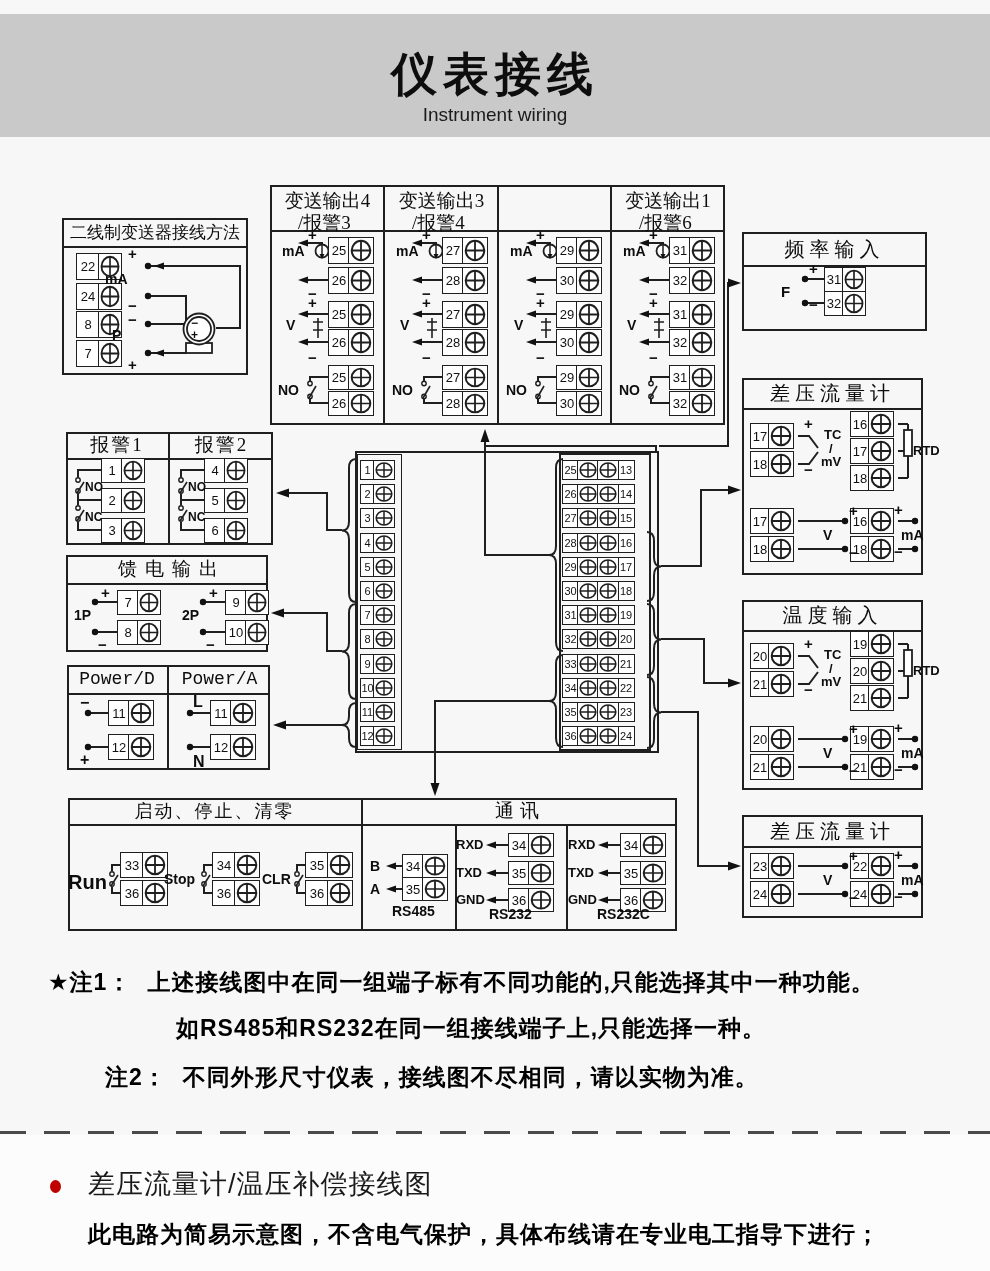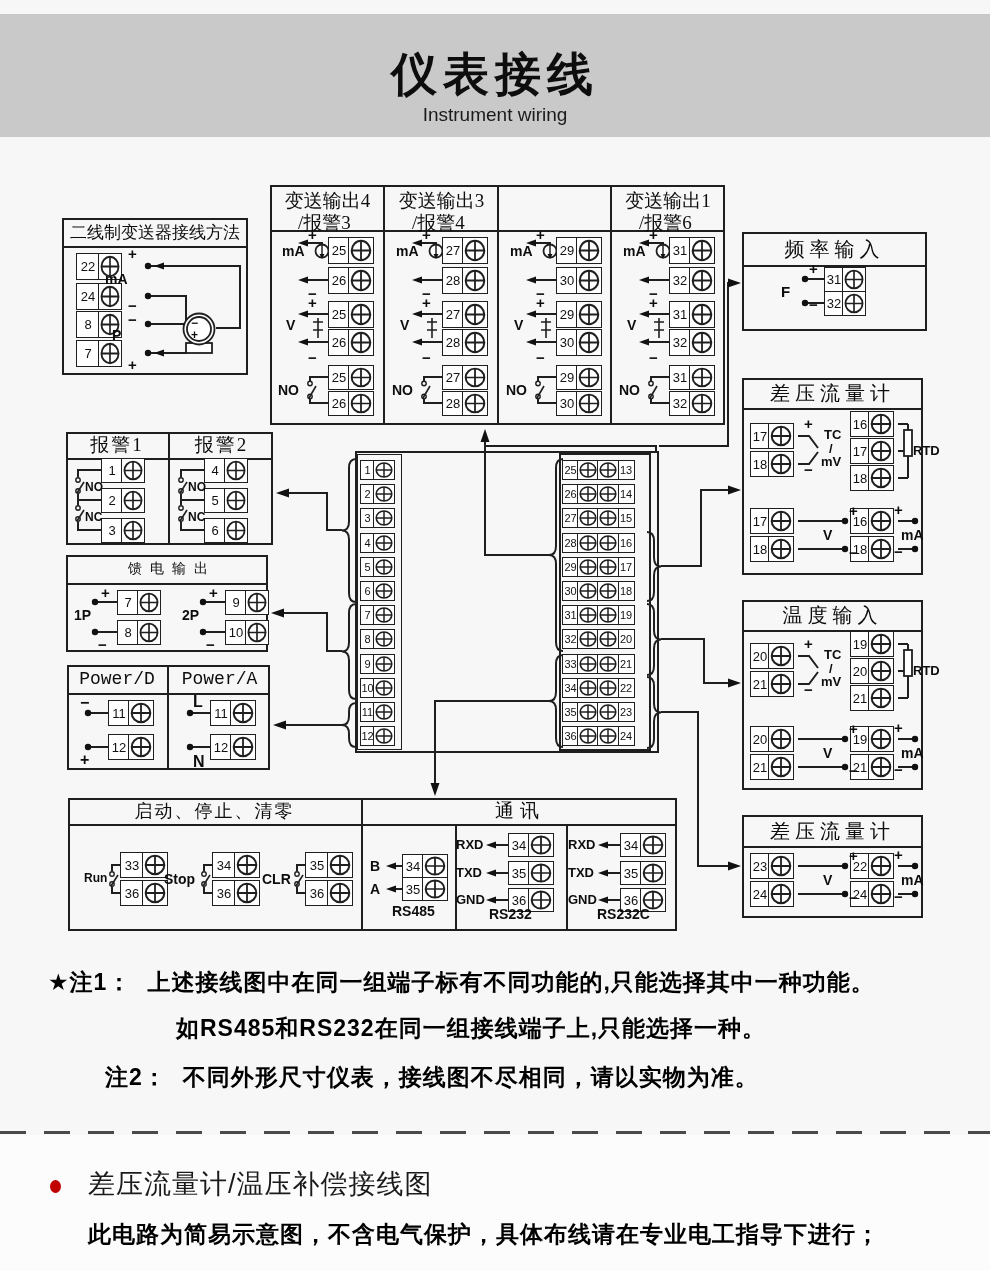--- a/index.html
+++ b/index.html
@@ -266,21 +266,21 @@
   <div class="bhead" style="left:62px;top:218px;width:186px;height:28px;font-size:17px">二线制变送器接线方法</div>
   <div class="thead" style="left:272px;top:188px;width:111px"><span>变送输出4</span><span class="l2">/报警3</span></div>
   <div class="thead" style="left:386px;top:188px;width:111px"><span>变送输出3</span><span class="l2">/报警4</span></div>
   <div class="thead" style="left:613px;top:188px;width:110px"><span>变送输出1</span><span class="l2">/报警6</span></div>
   <div class="bhead" style="left:742px;top:234px;width:185px;height:30px;font-size:20px;letter-spacing:5px">频率输入</div>
   <div class="bhead" style="left:742px;top:380px;width:181px;height:27px;font-size:20px;letter-spacing:5px">差压流量计</div>
   <div class="bhead" style="left:742px;top:602px;width:181px;height:27px;font-size:20px;letter-spacing:5px">温度输入</div>
   <div class="bhead" style="left:742px;top:817px;width:181px;height:28px;font-size:20px;letter-spacing:5px">差压流量计</div>
   <div class="bhead" style="left:66px;top:432px;width:102px;height:25px;font-size:19px;letter-spacing:2px">报警1</div>
   <div class="bhead" style="left:170px;top:432px;width:103px;height:25px;font-size:19px;letter-spacing:2px">报警2</div>
-  <div class="bhead" style="left:66px;top:556px;width:212px;height:26px;font-size:14px;letter-spacing:8px">馈电输出</div>
+  <div class="bhead" style="left:66px;top:556px;width:212px;height:26px;font-size:19px;letter-spacing:8px">馈电输出</div>
   <div class="bhead" style="left:67px;top:666px;width:100px;height:26px;font-size:18px;font-family:'Liberation Mono','DejaVu Sans Mono',monospace">Power/D</div>
   <div class="bhead" style="left:169px;top:666px;width:101px;height:26px;font-size:18px;font-family:'Liberation Mono','DejaVu Sans Mono',monospace">Power/A</div>
   <div class="bhead" style="left:363px;top:799px;width:314px;height:24px;font-size:19px;letter-spacing:6px">通讯</div>
   <div class="bhead" style="left:68px;top:799px;width:293px;height:24px;font-size:18px;letter-spacing:2px">启动、停止、清零</div>
 
   <div class="note n1a"><span class="nlab">★注1：</span><span>上述接线图中在同一组端子标有不同功能的,只能选择其中一种功能。</span></div>
   <div class="note n1b">如RS485和RS232在同一组接线端子上,只能选择一种。</div>
   <div class="note n2"><span class="nlab">注2：</span><span>不同外形尺寸仪表，接线图不尽相同，请以实物为准。</span></div>
 
   <div id="footer-bg"></div>
@@ -976,21 +976,21 @@
     </div>
     <div class="trow" style="left: 120px; top: 880px;">
       <div class="cell" style="width: 24px; height: 26px; font-size: 13px;">36</div>
       <div class="cell cml" style="width: 26px; height: 26px;">
         <svg viewBox="0 0 24 24" width="100%" height="100%" preserveAspectRatio="none">
           <circle cx="12" cy="12" r="9.3" fill="none" stroke="#1f1f1f" stroke-width="2"></circle>
           <path d="M12,2.7 V21.3 M2.7,12 H21.3" stroke="#1f1f1f" stroke-width="1.8" fill="none"></path>
         </svg>
       </div>
     </div>
-    <div class="lbl" style="left: 76px; top: 872px; font-size: 12px; padding-left: 8px;">Run</div>
+    <div class="lbl" style="left: 68px; top: 872px; font-size: 20px;">Run</div>
     <div class="trow" style="left: 212px; top: 852px;">
       <div class="cell" style="width: 24px; height: 26px; font-size: 13px;">34</div>
       <div class="cell cml" style="width: 26px; height: 26px;">
         <svg viewBox="0 0 24 24" width="100%" height="100%" preserveAspectRatio="none">
           <circle cx="12" cy="12" r="9.3" fill="none" stroke="#1f1f1f" stroke-width="2"></circle>
           <path d="M12,2.7 V21.3 M2.7,12 H21.3" stroke="#1f1f1f" stroke-width="1.8" fill="none"></path>
         </svg>
       </div>
     </div>
     <div class="trow" style="left: 212px; top: 880px;">

